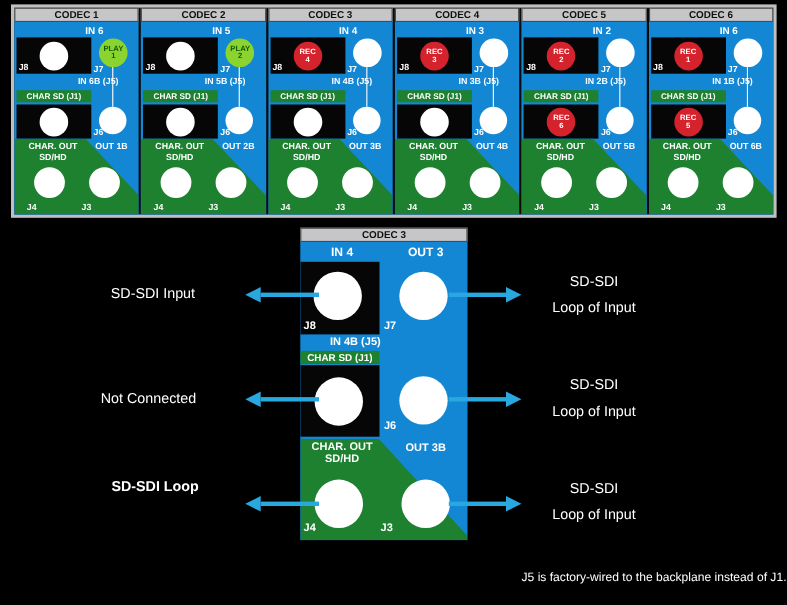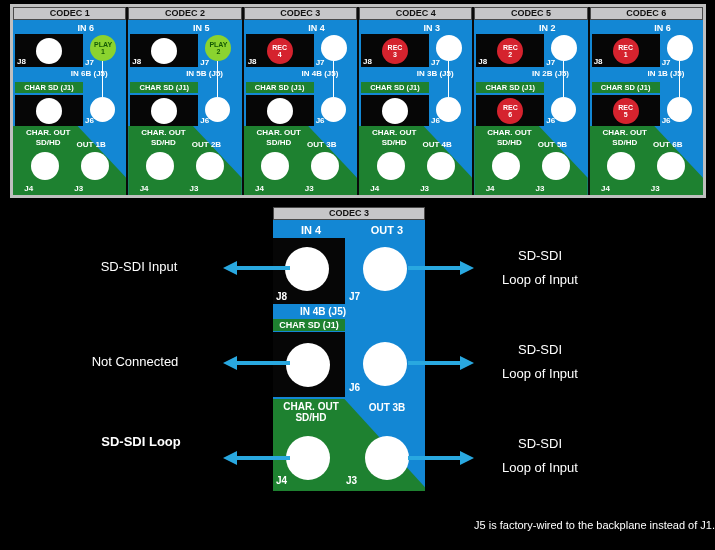--- a/index.html
+++ b/index.html
@@ -35,22 +35,22 @@
   .j7 {left:calc(60% + 4px); top:38px;}
   .j6 {left:calc(60% + 4px); top:96px;}
   .inb {top:49px; left:0; width:64%; font-size:8px;}
   .charsd {position:absolute; top:62px; left:2px; width:60%; background:#1e8130; color:#fff;
     font-size:7.5px; font-weight:bold; text-align:center; padding:1px 0; white-space:nowrap;}
   .bottom-sec {position:absolute; top:106px; left:0; right:0; bottom:0;}
   .green-fill {position:absolute; left:0; top:0; right:0; bottom:0; background:#1e8130;
     clip-path:polygon(0 0, 57% 0, 100% 75%, 100% 100%, 0 100%);}
   .charout {position:absolute; top:2px; left:0; width:62%; color:#fff; font-size:8px;
     font-weight:bold; text-align:center; line-height:9.5px;}
-  .outb {position:absolute; top:14px; left:56%; width:44%; color:#fff; font-size:8px;
-    font-weight:bold; text-align:left;}
+  .outb {position:absolute; top:2px; left:56%; width:44%; color:#fff; font-size:8px;
+    font-weight:bold; text-align:center;}
   .cjack {position:absolute; width:28px; height:28px; border-radius:50%; background:#fff; top:26px;}
   .cj4 {left:calc(28% - 14px);}
   .cj3 {left:calc(72% - 14px);}
   .j4lbl {position:absolute; left:10%; bottom:2px; color:#fff; font-size:8px; font-weight:bold;}
   .j3lbl {position:absolute; left:54%; bottom:2px; color:#fff; font-size:8px; font-weight:bold;}
   
   .detail-panel {position:absolute; left:273px; top:207px; width:152px;}
   .detail-header {height:13px; background:#c6c6c8; border:1px solid #4a4a4a; box-sizing:border-box;
     font-size:9px; font-weight:bold; color:#111; text-align:center; line-height:11px;}
   .detail-body {position:relative; height:271px; background:#1387d4; overflow:hidden;}

